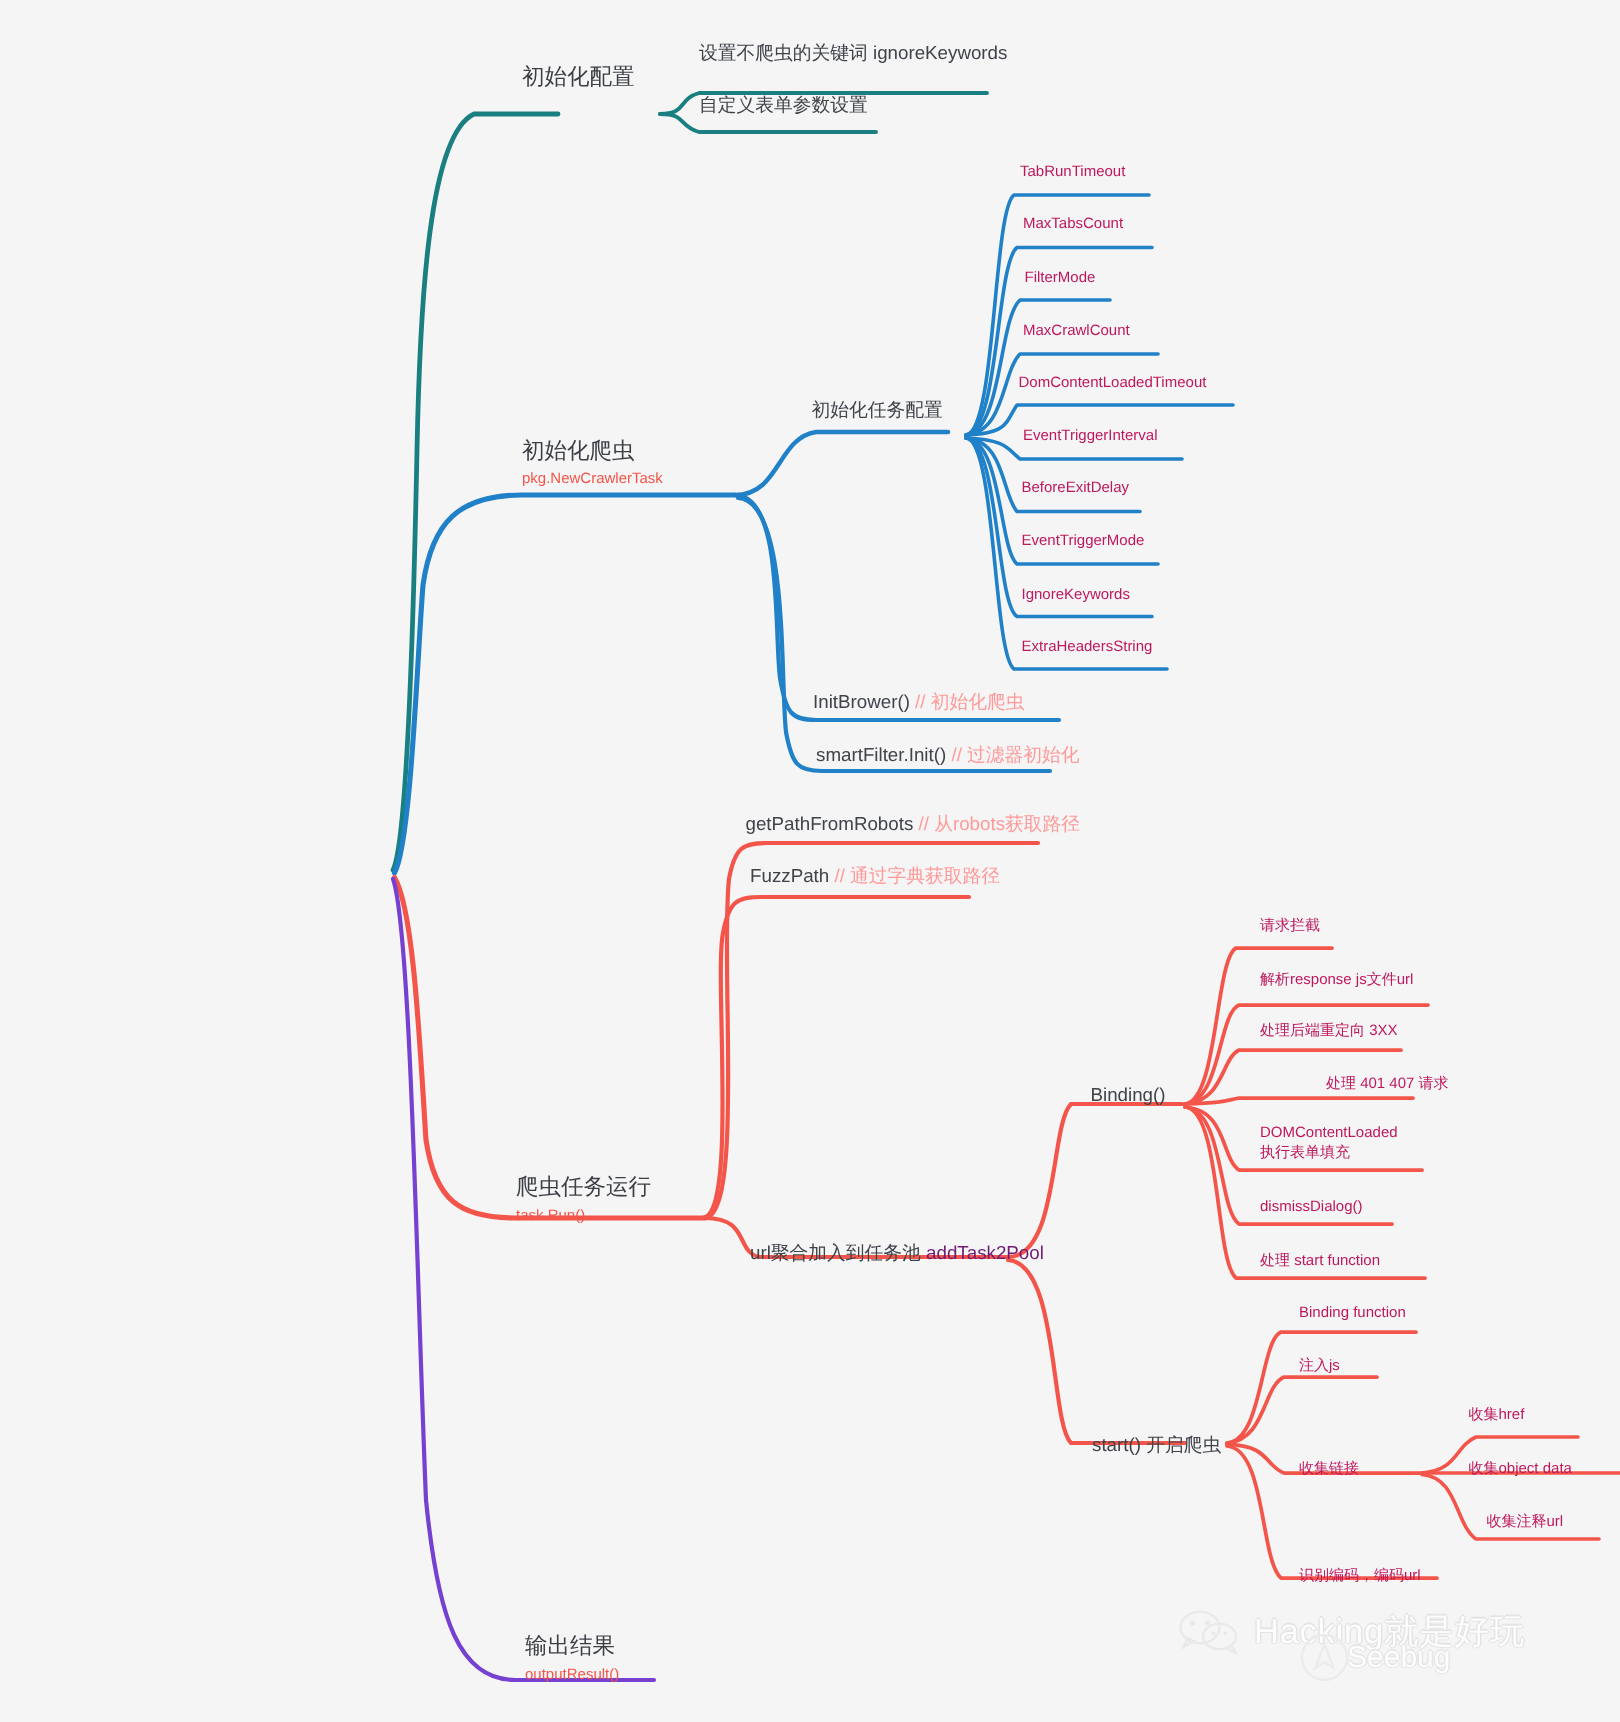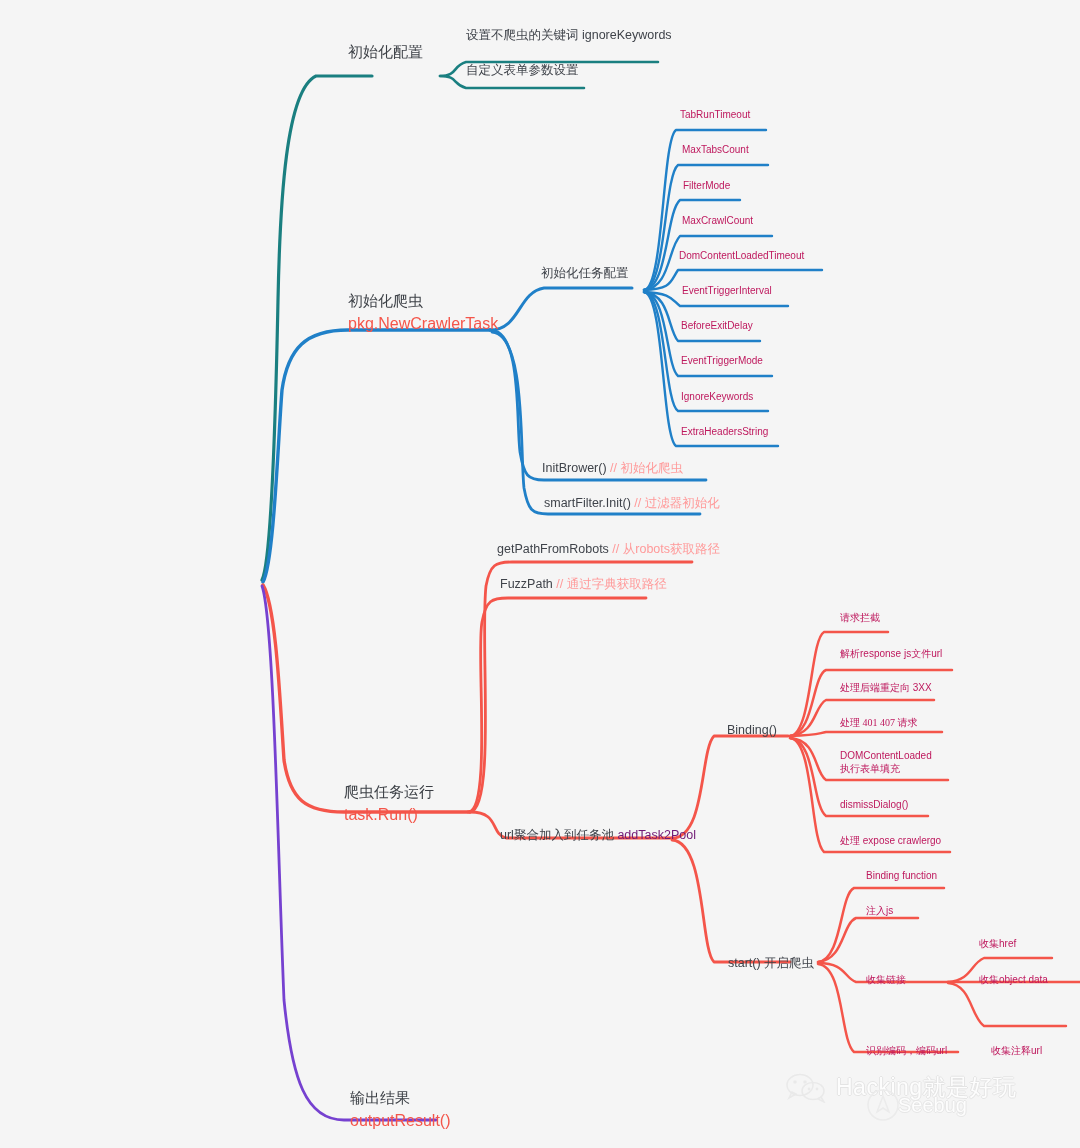--- a/index.html
+++ b/index.html
@@ -35,21 +35,21 @@
   .node{
     position:absolute;
     white-space:nowrap;
     color:#3b3f45;
     line-height:1.35;
   }
   .node .cm{color:#701a75;}
   .node .cmt{color:#f99;}
 
   .lvl1{font-size:15px;}
-  .lvl1 .sub{display:block;color:#f4554a;font-size:16px;margin-top:2px;}
+  .lvl1 .sub{display:block;color:#f4554a;font-size:10px;margin-top:2px;}
   .lvl2{font-size:12.5px;color:#3f434a;}
   .lvl3{font-size:10px;color:#be185d;}
   .two-line{white-space:normal;width:120px;line-height:1.25;}
 
   
   .watermark{
     position:absolute;left:786px;top:1072px;
     display:flex;align-items:center;gap:8px;
     opacity:.85;pointer-events:none;
   }
@@ -202,47 +202,47 @@
 
   <div class="node lvl2" style="left:727px;top:722px;">
     <span>Binding()</span>
   </div>
   <div class="node lvl3" style="left:840px;top:611px;">
     <span>请求拦截</span></div>
   <div class="node lvl3" style="left:840px;top:647px;">
     <span>解析response js文件url</span></div>
   <div class="node lvl3" style="left:840px;top:681px;">
     <span>处理后端重定向 3XX</span></div>
-  <div class="node lvl3" style="left:840px;top:716px;font-family:Liberation Serif, serif;">
+  <div class="node lvl3" style="left:884px;top:716px;">
     <span>处理 401 407 请求</span></div>
   <div class="node lvl3 two-line" style="left:840px;top:750px;width:130px;">
     <span style="white-space:pre-line;">DOMContentLoaded
 执行表单填充</span></div>
   <div class="node lvl3" style="left:840px;top:798px;">
     <span>dismissDialog()</span></div>
   <div class="node lvl3" style="left:840px;top:834px;">
-    <span>处理 expose crawlergo</span></div>
+    <span>处理 start function</span></div>
 
   <div class="node lvl2" style="left:728px;top:955px;">
     <span>start() 开启爬虫</span>
   </div>
   <div class="node lvl3" style="left:866px;top:869px;">
     <span>Binding function</span></div>
   <div class="node lvl3" style="left:866px;top:904px;">
     <span>注入js</span></div>
   <div class="node lvl3" style="left:866px;top:973px;">
     <span>收集链接</span></div>
   <div class="node lvl3" style="left:866px;top:1044px;">
     <span>识别编码，编码url</span></div>
 
   <div class="node lvl3" style="left:979px;top:937px;">
     <span>收集href</span></div>
   <div class="node lvl3" style="left:979px;top:973px;">
     <span>收集object data</span></div>
-  <div class="node lvl3" style="left:979px;top:1044px;padding-left:12px;">
+  <div class="node lvl3" style="left:979px;top:1008px;padding-left:12px;">
     <span>收集注释url</span></div>
 
   <div class="node lvl1" style="left:350px;top:1088px;">
     <span>输出结果</span>
     <span class="sub">outputResult()</span>
   </div>
 
   <div class="watermark">
     <svg class="wm-icon" viewBox="0 0 42 30">
       <ellipse cx="14" cy="12" rx="13" ry="10.5" fill="none" stroke="#e8e8e8" stroke-width="1.6"></ellipse>

